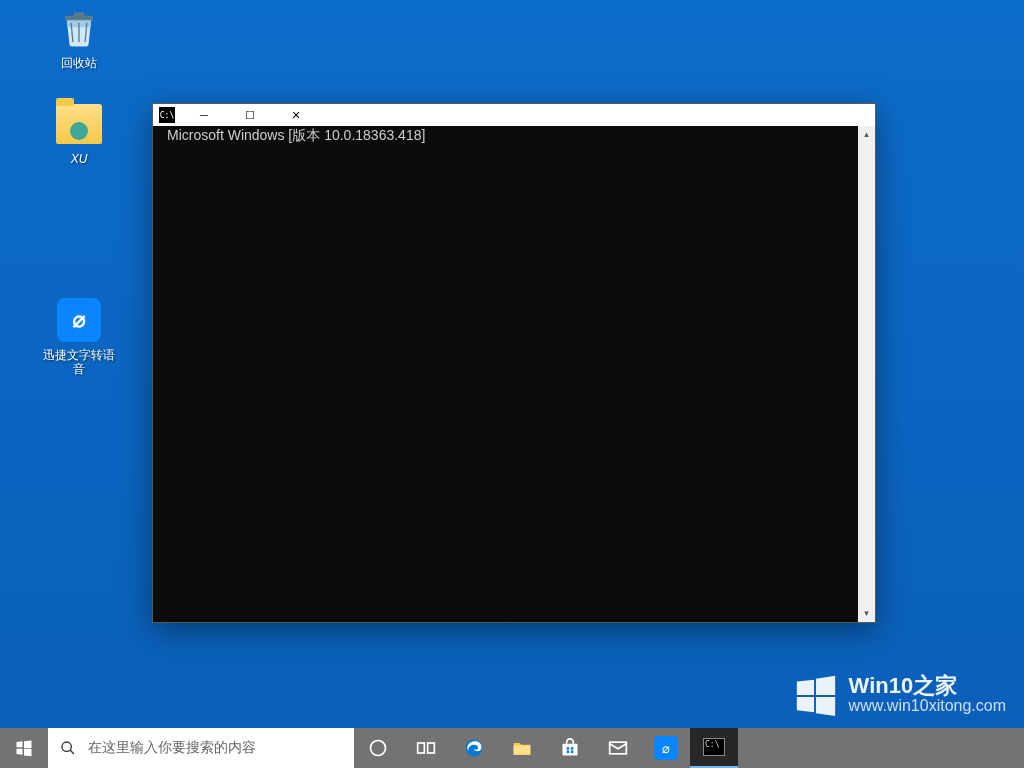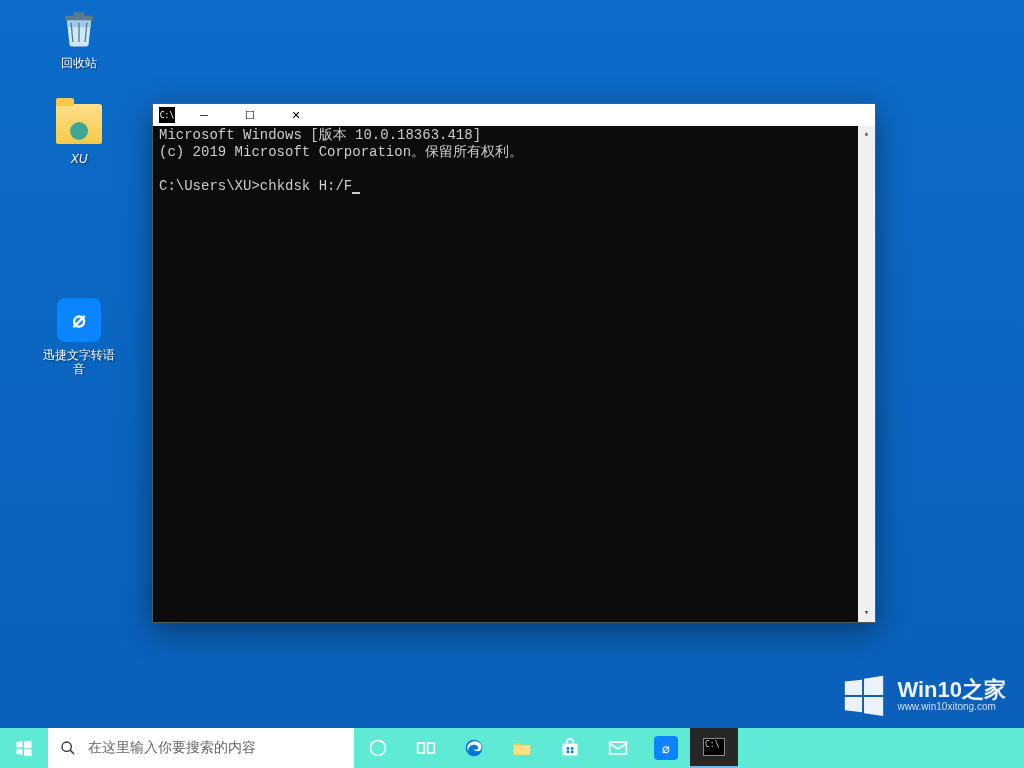--- a/index.html
+++ b/index.html
@@ -23,34 +23,34 @@
 
 .tts{width:44px;height:44px;background:#0a84ff;border-radius:8px;display:flex;align-items:center;justify-content:center;color:#fff;font-weight:bold;font-size:22px;margin:0 auto;}
 
 
 .win { position:absolute; left:152px; top:103px; width:724px; height:520px; background:#fff; border:1px solid #5a5a5a; box-shadow:0 8px 30px rgba(0,0,0,0.4); display:flex; flex-direction:column; }
 .titlebar { height:22px; background:#fff; display:flex; align-items:center; font-size:12px; color:#000; }
 .tb-icon { width:16px; height:16px; background:#000; margin:0 6px; display:flex; align-items:center; justify-content:center; }
 .tb-icon span{color:#fff;font-size:8px;font-family:monospace;}
 .tb-title { flex:1; }
 .wbtn { width:46px; height:22px; display:flex; align-items:center; justify-content:center; font-size:11px; background:#fff; }
-.term { flex:1; background:#0c0c0c; color:#cccccc; font-family:Liberation Mono, monospace; font-size:14px; line-height:17px; padding:1px 6px; position:relative; }
+.term { flex:1; background:#0c0c0c; color:#cccccc; font-family:Liberation Sans, sans-serif; font-size:14px; line-height:17px; padding:1px 14px; position:relative; }
 .term .cursor { display:inline-block; width:8px; height:2px; background:#ccc; vertical-align:bottom; margin-bottom:1px; }
 .sbar{position:absolute;right:0;top:0;bottom:0;width:17px;background:#f0f0f0;}
 .sbar .up,.sbar .dn{height:17px;display:flex;align-items:center;justify-content:center;font-size:9px;color:#555;}
 .sbar .dn{position:absolute;bottom:0;left:0;right:0;}
 
 
 .wm { position:absolute; right:18px; bottom:50px; display:flex; align-items:center; color:rgba(255,255,255,0.92); }
 .wm svg{width:46px;height:46px;fill:rgba(255,255,255,0.92);margin-right:10px;}
 .wm .t1{font-size:22px;font-weight:600;line-height:22px;}
-.wm .t2{font-size:10px;opacity:0.85;}
+.wm .t2{font-size:16px;opacity:0.85;}
 
 
-.taskbar { position:absolute; left:0; right:0; bottom:0; height:40px; background:#5eead4; display:flex; align-items:center; }
+.taskbar { position:absolute; left:0; right:0; bottom:0; height:40px; background:#737373; display:flex; align-items:center; }
 .tstart{width:48px;height:40px;display:flex;align-items:center;justify-content:center;}
 .tstart svg{width:18px;height:18px;fill:#fff;}
 .tsearch{height:40px;width:306px;background:#fff;display:flex;align-items:center;color:#666;font-size:14px;}
 .tsearch .sicon{width:40px;display:flex;justify-content:center;}
 .tsearch .sicon svg{width:16px;height:16px;stroke:#333;fill:none;stroke-width:2;}
 .tsearch .sph{flex:1;}
 .tbtn{width:48px;height:40px;display:flex;align-items:center;justify-content:center;color:#fff;}
 .tbtn.active{background:#272727;border-bottom:2px solid #76b9ed;}
 .tbtn svg{width:20px;height:20px;}
 .tray{margin-left:auto;display:flex;align-items:center;height:40px;padding-right:6px;}
@@ -94,23 +94,21 @@
   <div class="titlebar">
     <div class="tb-icon">
         <span>C:\</span>
       </div>
     <div class="wbtn">─</div>
     <div class="wbtn">☐</div>
     <div class="wbtn close">✕</div>
   </div>
   <div class="term">
     <div>Microsoft Windows [版本 10.0.18363.418]</div>
-    <div>(c) 2019 Microsoft Corporation。保留所有权利。</div>
     <div>&nbsp;</div>
-    <div><span>C:\Users\XU&gt;</span><span>chkdsk H:/F</span><span class="cursor"></span></div>
     <div class="sbar">
       <div class="up">▴</div>
       <div class="dn">▾</div>
     </div>
   </div>
 </div>
 
 <div class="wm">
   <svg viewBox="0 0 48 48">
       <path d="M4 10l18-2v16H4zM24 7l20-3v20H24zM4 26h18v16L4 40zM24 26h20v20l-20-3z"></path>

